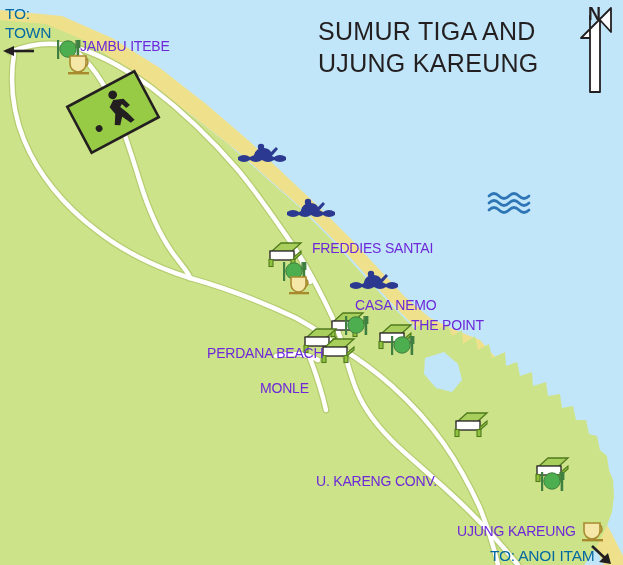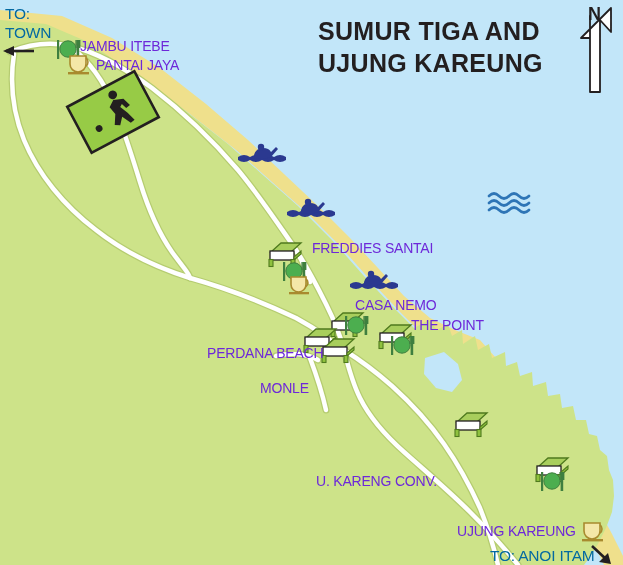--- a/index.html
+++ b/index.html
@@ -25,21 +25,21 @@
   .lbl {
     position: absolute;
     color: #1a1a18;
     font-family: "Liberation Sans", sans-serif;
     white-space: nowrap;
     line-height: 1.05;
     letter-spacing: -0.2px;
   }
   .title-line {
     font-size: 25px;
-    font-weight: bold;
+    font-weight: normal;
     letter-spacing: 0.3px;
     color: #231f20;
   }
   .poi {
     font-size: 14px;
     font-weight: normal;
     color: #6d28d9;
   }
   .poi-small {
     font-size: 14px;
@@ -282,21 +282,20 @@
 
   <div class="lbl title-line" style="left:318px; top:18px;">SUMUR TIGA AND</div>
   <div class="lbl title-line" style="left:318px; top:50px;">UJUNG KAREUNG</div>
 
   <div class="lbl" style="left:588px; top:5px; font-size:18px; font-weight:bold; color:#231f20;">N</div>
 
   <div class="lbl dir" style="left:5px; top:6px;">TO:</div>
   <div class="lbl dir" style="left:5px; top:25px;">TOWN</div>
 
   <div class="lbl poi" style="left:80px; top:39px;">JAMBU ITEBE</div>
-  <div class="lbl poi" style="left:96px; top:58px;">PANTAI JAYA</div>
 
   <div class="lbl poi" style="left:312px; top:241px;">FREDDIES SANTAI</div>
 
   <div class="lbl poi" style="left:355px; top:298px;">CASA NEMO</div>
   <div class="lbl poi" style="left:411px; top:318px;">THE POINT</div>
 
   <div class="lbl poi" style="left:260px; top:334px;margin-top:47px;">MONLE</div>
   <div class="lbl poi" style="left:207px; top:346px;">PERDANA BEACH</div>
 
   <div class="lbl poi" style="left:316px; top:426px;margin-top:48px;">U. KARENG CONV.</div>

